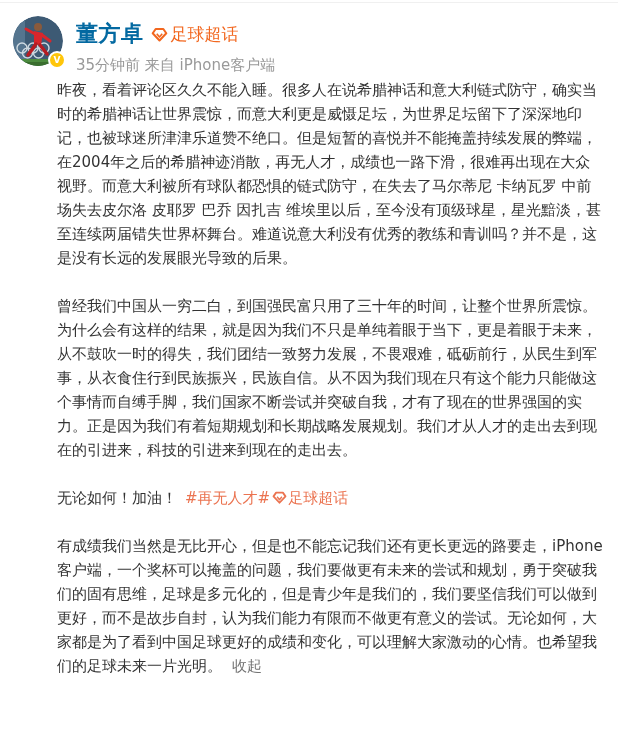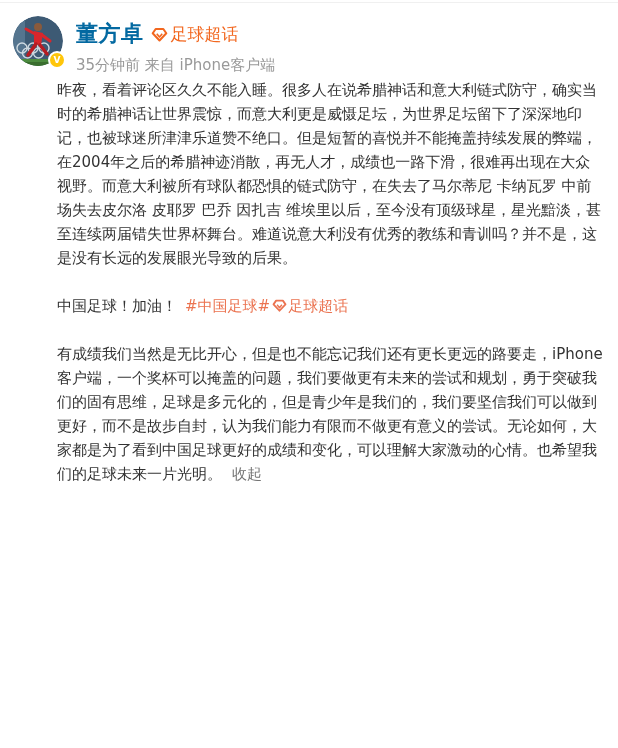--- a/index.html
+++ b/index.html
@@ -102,19 +102,20 @@
           <path d="M6.8 9 L10 13 L13.2 9" fill="none" stroke="#f2671f" stroke-width="1.8" stroke-linejoin="round"></path>
         </svg>
         <span class="topic-link">足球超话</span>
       </div>
       <div class="meta">35分钟前 来自 iPhone客户端</div>
     </div>
   </div>
 
   <div class="content">
     <p>昨夜，看着评论区久久不能入睡。很多人在说希腊神话和意大利链式防守，确实当时的希腊神话让世界震惊，而意大利更是威慑足坛，为世界足坛留下了深深地印记，也被球迷所津津乐道赞不绝口。但是短暂的喜悦并不能掩盖持续发展的弊端，在2004年之后的希腊神迹消散，再无人才，成绩也一路下滑，很难再出现在大众视野。而意大利被所有球队都恐惧的链式防守，在失去了马尔蒂尼 卡纳瓦罗 中前场失去皮尔洛 皮耶罗 巴乔 因扎吉 维埃里以后，至今没有顶级球星，星光黯淡，甚至连续两届错失世界杯舞台。难道说意大利没有优秀的教练和青训吗？并不是，这是没有长远的发展眼光导致的后果。</p>
-    <p><span>中国足球！加油！</span><a class="orange hashtag">#中国足球#</a><svg class="gem-inline" viewBox="0 0 20 20">
+    <p>曾经我们中国从一穷二白，到国强民富只用了三十年的时间，让整个世界所震惊。为什么会有这样的结果，就是因为我们不只是单纯着眼于当下，更是着眼于未来，从不鼓吹一时的得失，我们团结一致努力发展，不畏艰难，砥砺前行，从民生到军事，从衣食住行到民族振兴，民族自信。从不因为我们现在只有这个能力只能做这个事情而自缚手脚，我们国家不断尝试并突破自我，才有了现在的世界强国的实力。正是因为我们有着短期规划和长期战略发展规划。我们才从人才的走出去到现在的引进来，科技的引进来到现在的走出去。</p>
+    <p><span>无论如何！加油！</span><a class="orange hashtag">#再无人才#</a><svg class="gem-inline" viewBox="0 0 20 20">
           <path d="M5.5 3.5 h9 l3.5 5 -8 8.5 -8 -8.5 z" fill="#ffffff" stroke="#eb7350" stroke-width="2.4" stroke-linejoin="round"></path>
           <path d="M6.8 9 L10 13 L13.2 9" fill="none" stroke="#eb7350" stroke-width="1.8" stroke-linejoin="round"></path>
         </svg><a class="orange">足球超话</a></p>
     <p><span>有成绩我们当然是无比开心，但是也不能忘记我们还有更长更远的路要走，iPhone客户端，一个奖杯可以掩盖的问题，我们要做更有未来的尝试和规划，勇于突破我们的固有思维，足球是多元化的，但是青少年是我们的，我们要坚信我们可以做到更好，而不是故步自封，认为我们能力有限而不做更有意义的尝试。无论如何，大家都是为了看到中国足球更好的成绩和变化，可以理解大家激动的心情。也希望我们的足球未来一片光明。</span><a class="collapse">收起</a></p>
   </div>
 </div>
 
 </body></html>

